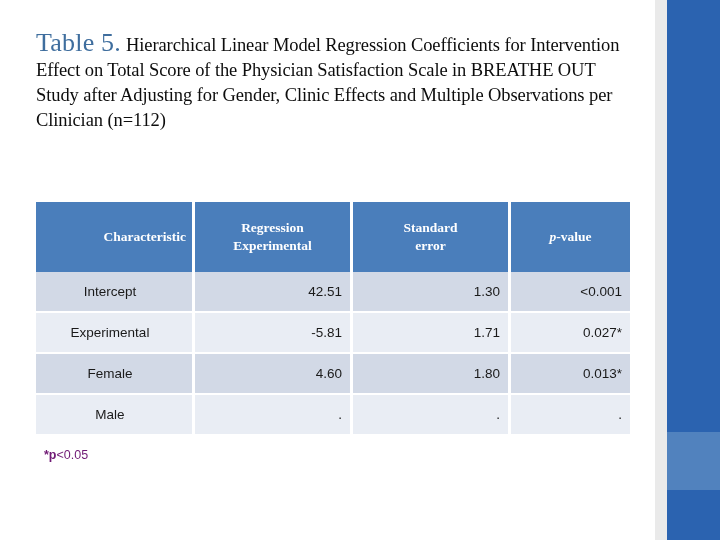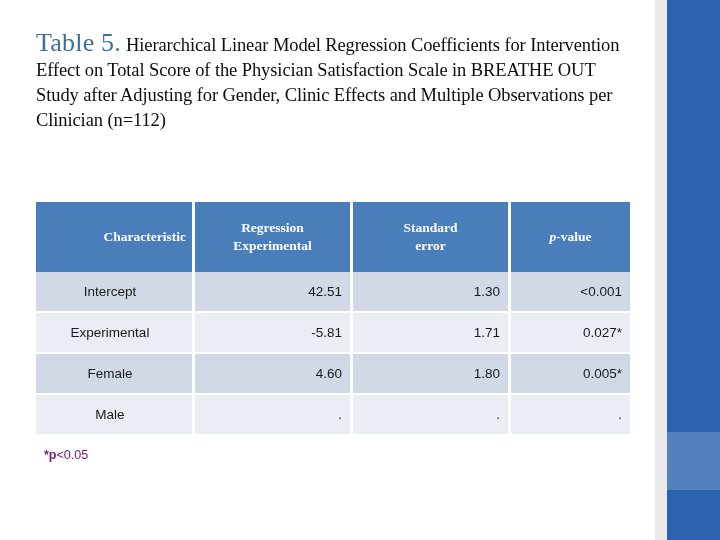--- a/index.html
+++ b/index.html
@@ -193,21 +193,21 @@
     <tr class="row-light">
       <td class="td-label">Experimental</td>
       <td class="td-num">-5.81</td>
       <td class="td-num">1.71</td>
       <td class="td-num td-last sig">0.027*</td>
     </tr>
     <tr class="row-dark">
       <td class="td-label">Female</td>
       <td class="td-num">4.60</td>
       <td class="td-num">1.80</td>
-      <td class="td-num td-last sig">0.005*</td>
+      <td class="td-num td-last sig">0.013*</td>
     </tr>
     <tr class="row-light">
       <td class="td-label">Male</td>
       <td class="td-num">.</td>
       <td class="td-num">.</td>
       <td class="td-num td-last">.</td>
     </tr>
   </tbody>
 </table>
 

